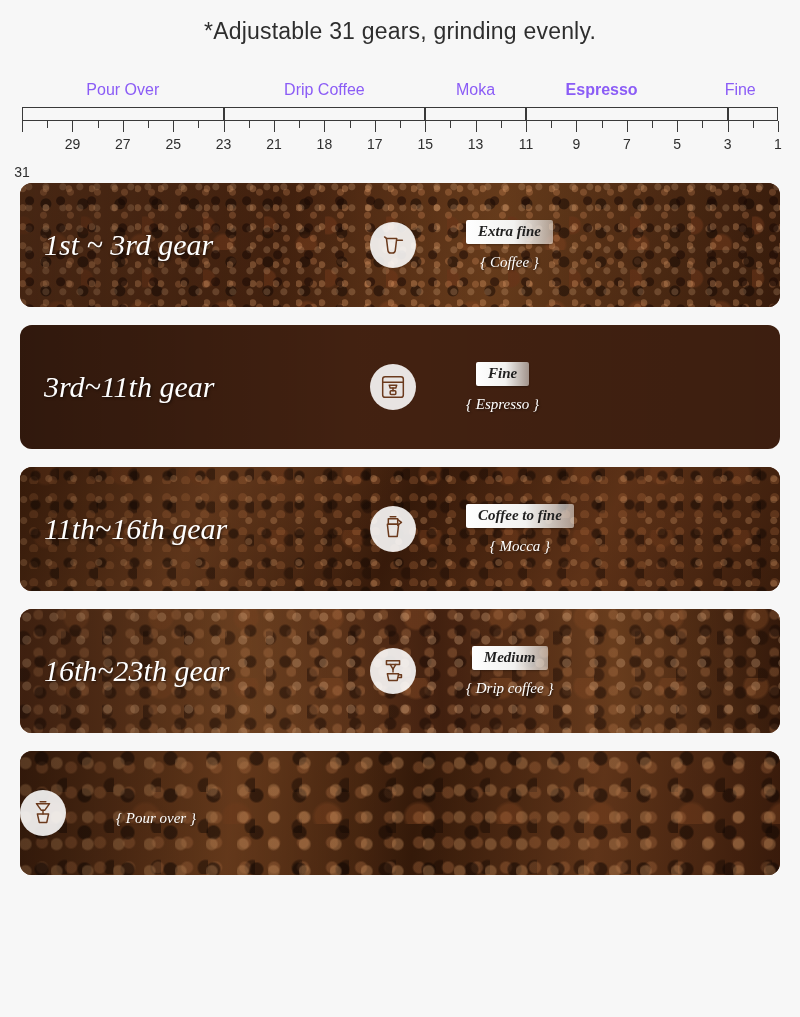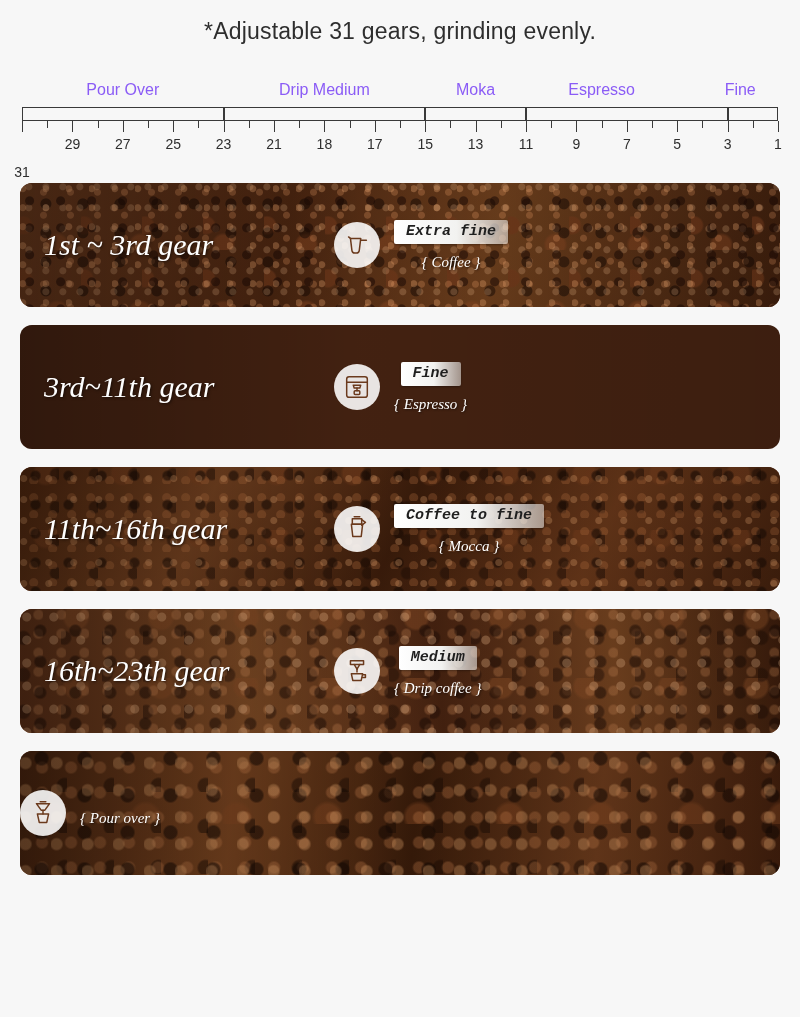--- a/index.html
+++ b/index.html
@@ -91,20 +91,21 @@
     width: 760px;
   }
   .card {
     position: relative;
     height: 124px;
     border-radius: 12px;
     overflow: hidden;
     margin-bottom: 18px;
     display: flex;
     align-items: center;
+    gap: 36px;
   }
   
   .tex {
     position: absolute;
     inset: 0;
     background-repeat: repeat;
   }
   .tex-a {
     background-color: #5b2f18;
     background-image:
@@ -202,21 +203,21 @@
   }
   .grind-name {
     background: linear-gradient(90deg, #ffffff 0%, #f2f2f0 55%, rgba(242,242,240,0.55) 100%);
     color: #1f1f1f;
     font-size: 15px;
     font-weight: bold;
     font-style: italic;
     padding: 3px 12px 4px 12px;
     border-radius: 2px;
     white-space: nowrap;
-    font-family: Liberation Mono, monospace;
+    font-family: Liberation Serif, serif;
     box-shadow: 0 1px 2px rgba(0,0,0,0.3);
   }
   .grind-sub {
     margin-top: 10px;
     font-family: "Liberation Serif", serif;
     font-style: italic;
     color: #ffffff;
     font-size: 15px;
     white-space: nowrap;
     text-shadow: 1px 1px 2px rgba(0,0,0,0.5);
@@ -224,23 +225,23 @@
 </style>
 </head>
 <body>
 
 <div class="headline">*Adjustable 31 gears, grinding evenly.</div>
 
 <div class="scale">
 
   <div class="scale-labels">
     <div class="scale-label" style="left:13.33%;">Pour Over</div>
-    <div class="scale-label" style="left:40.00%;">Drip Medium</div>
+    <div class="scale-label" style="left:40.00%;">Drip Coffee</div>
     <div class="scale-label" style="left:60.00%;">Moka</div>
-    <div class="scale-label" style="left:76.67%;">Espresso</div>
+    <div class="scale-label" style="left:76.67%;font-weight:bold;">Espresso</div>
     <div class="scale-label" style="left:95.00%;">Fine</div>
   </div>
 
   <div class="bracket-row">
     <div class="bracket" style="left:0%;      width:26.67%;"></div>
     <div class="bracket" style="left:26.67%;  width:26.67%;"></div>
     <div class="bracket" style="left:53.34%;  width:13.33%;"></div>
     <div class="bracket" style="left:66.67%;  width:26.67%;"></div>
     <div class="bracket" style="left:93.34%;  width:6.66%;"></div>
   </div>

